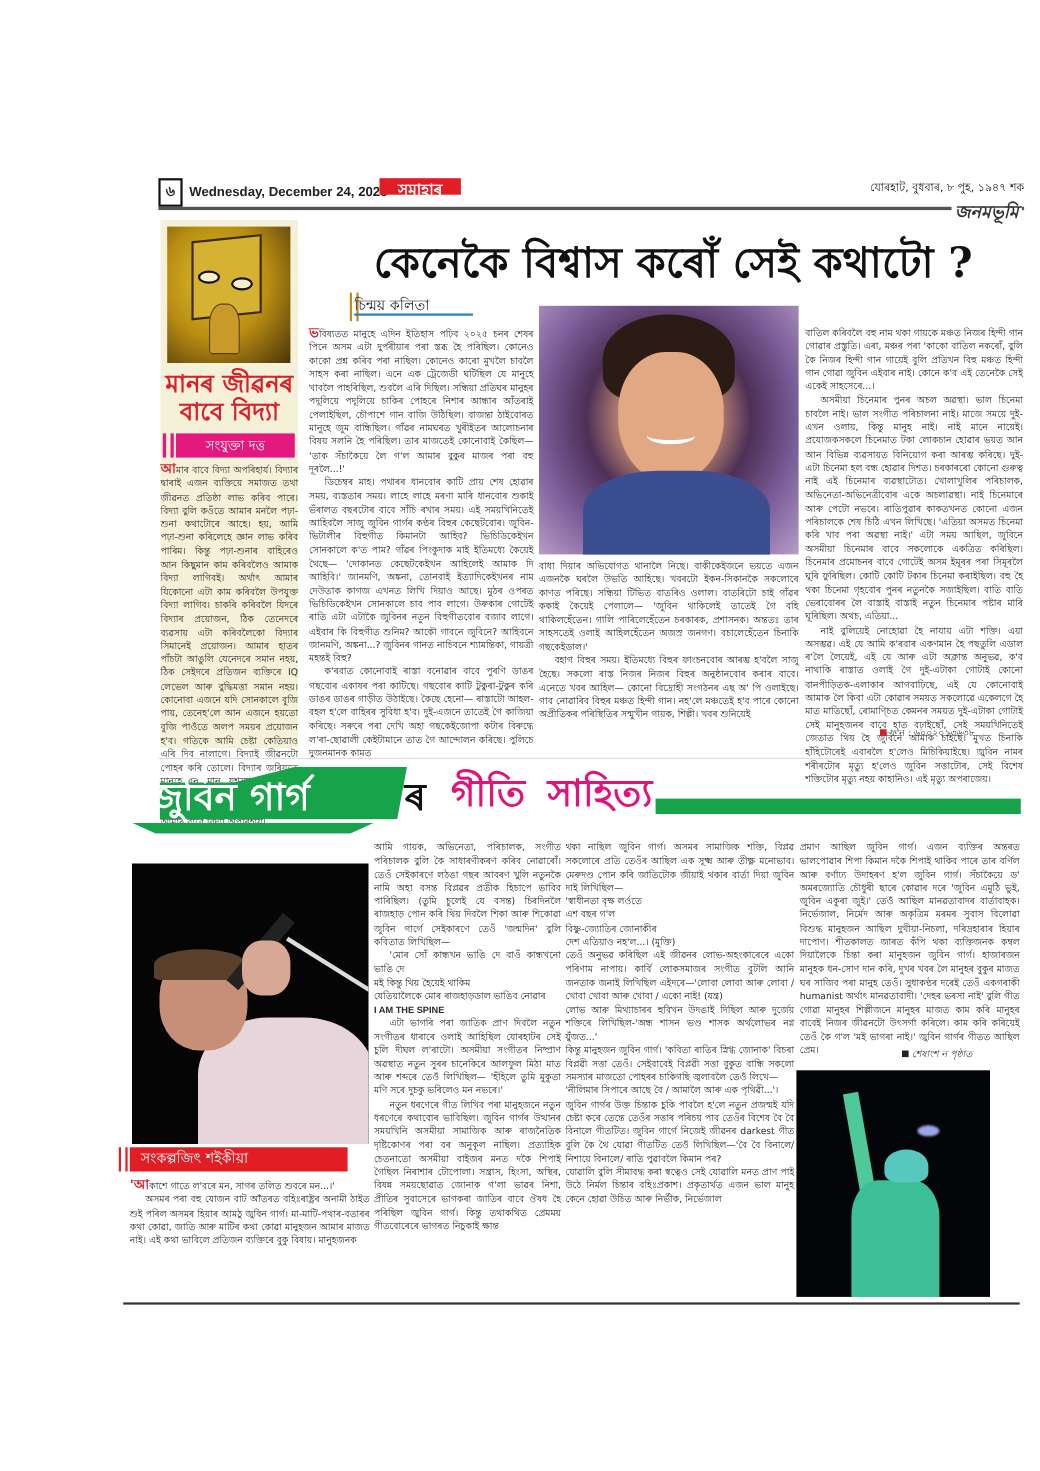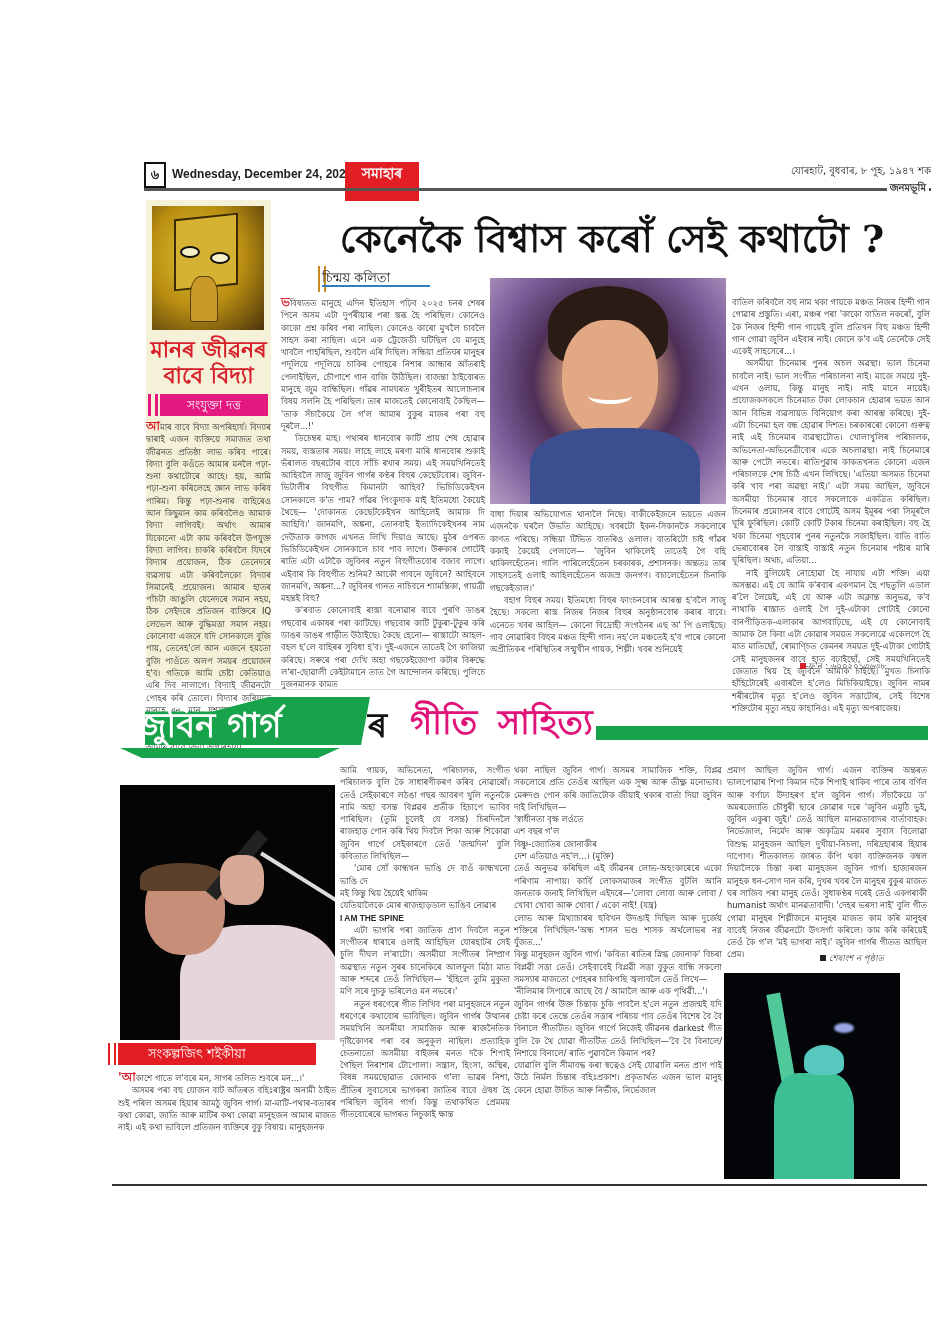--- a/index.html
+++ b/index.html
@@ -5,24 +5,24 @@
   html,body{margin:0;padding:0;background:#fff;}
   body{width:945px;height:1337px;position:relative;overflow:hidden;font-family:"DejaVu Sans",sans-serif;color:#222;}
   .abs{position:absolute;}
   .txt{font-size:8.4px;line-height:12.3px;text-align:justify;color:#2a2a2a;font-family:"DejaVu Sans",sans-serif;}
   .txt p{margin:0;text-indent:14px;}
   .txt p.noind{text-indent:0;}
   .dropcap{color:#d7202a;font-weight:bold;font-size:12px;}
   
   #pgnum{left:144px;top:162px;width:18px;height:22px;border:2px solid #111;font-size:13px;line-height:22px;text-align:center;font-weight:bold;}
   #date{left:172px;top:167px;font-size:12px;font-family:"Liberation Sans",sans-serif;font-weight:bold;color:#222;}
-  #section{left:345px;top:162px;width:74px;height:39px;background:#e31d24;color:#fff;font-size:14px;font-weight:bold;text-align:center;line-height:23px;}
+  #section{left:345px;top:162px;width:74px;height:15px;background:#e31d24;color:#fff;font-size:14px;font-weight:bold;text-align:center;line-height:23px;}
   #dateas{right:14px;top:163px;font-size:10px;color:#222;}
   #rule1{left:144px;top:188px;width:787px;height:3px;background:#555;}
-  #mast{right:16px;top:180px;font-size:10px;font-weight:bold;background:#fff;padding:0 3px;color:#333;}
+  #mast{right:16px;top:180px;font-size:16px;font-style:italic;font-weight:bold;background:#fff;padding:0 3px;color:#333;}
   
   #sidebar{left:146px;top:200px;width:125px;height:480px;background:#f5f1d8;}
   #sbimg{left:152px;top:206px;width:112px;height:124px;background:radial-gradient(ellipse at 40% 40%,#e3c02c 0%,#b88d12 50%,#4a330a 100%);overflow:hidden;}
   #sbimg .book{position:absolute;left:22px;top:10px;width:60px;height:68px;background:#d6b232;border:2px solid #3a2a05;transform:skewY(-6deg);}
   #sbimg .eye1,#sbimg .eye2{position:absolute;width:16px;height:8px;background:#f6f0c8;border:2px solid #111;border-radius:50%;}
   #sbimg .eye1{left:28px;top:40px;}
   #sbimg .eye2{left:58px;top:46px;}
   #sbimg .hand{position:absolute;left:38px;top:70px;width:26px;height:44px;background:#c99a2a;border-radius:40% 40% 10% 10%;border:1px solid #5a3f08;}
   #sbtitle{left:146px;top:337px;width:125px;text-align:center;color:#d7202a;font-size:22px;line-height:26px;font-weight:bold;}
   #sbauthor{left:160px;top:394px;width:108px;height:22px;background:#e3197f;color:#fff;font-size:12px;line-height:22px;text-align:center;}
@@ -51,21 +51,21 @@
   #banner-bar{left:596px;top:726px;width:332px;height:14px;background:#16a34a;}
   #banner-tail{left:120px;top:748px;width:220px;height:10px;background:#16a34a;clip-path:polygon(0 0,100% 0,90% 100%,10% 100%);}
   
   #singer{left:120px;top:785px;width:215px;height:255px;background:#050505;overflow:hidden;}
   #singer .shirt{position:absolute;left:60px;top:140px;width:160px;height:130px;background:#e6d6dc;border-radius:40% 40% 0 0;}
   #singer .head{position:absolute;left:25px;top:80px;width:80px;height:90px;background:#c78e78;border-radius:45%;}
   #singer .band{position:absolute;left:20px;top:78px;width:84px;height:28px;background:#5a3f2a;border-radius:50% 50% 10% 10%;}
   #singer .mic{position:absolute;left:110px;top:40px;width:14px;height:80px;background:#222;transform:rotate(40deg);}
   #singer .hands{position:absolute;left:100px;top:70px;width:44px;height:50px;background:#d8a896;border-radius:40%;}
   #singer .stand{position:absolute;left:140px;top:70px;width:4px;height:100px;background:#ddd;transform:rotate(-58deg);transform-origin:top left;}
-  #byline2{left:118px;top:1043px;width:198px;height:22px;background:#e31d24;color:#fff;font-size:13px;line-height:22px;padding-left:30px;box-sizing:border-box;}
+  #byline2{left:118px;top:1043px;width:198px;height:22px;background:#e31d24;color:#fff;font-size:13px;line-height:22px;padding-left:10px;box-sizing:border-box;}
   #byline2bars{left:108px;top:1043px;width:8px;height:22px;border-left:2px solid #e31d24;border-right:2px solid #e31d24;box-sizing:border-box;}
   #bcol1{left:118px;top:1071px;width:218px;}
   #bcol2{left:340px;top:764px;width:170px;}
   #bcol3{left:514px;top:764px;width:208px;}
   #bcol4{left:727px;top:764px;width:200px;}
   #contd{left:820px;top:952px;font-size:8.5px;font-style:italic;color:#333;}
   #contd .sq{display:inline-block;width:6px;height:6px;background:#222;margin-right:3px;}
   #concert{left:724px;top:973px;width:176px;height:206px;background:#030508;overflow:hidden;}
   #concert .body{position:absolute;left:50px;top:100px;width:80px;height:110px;background:#3dbf96;border-radius:30% 30% 0 0;}
   #concert .hat{position:absolute;left:80px;top:72px;width:40px;height:30px;background:#56c8be;border-radius:50% 50% 30% 30%;}

